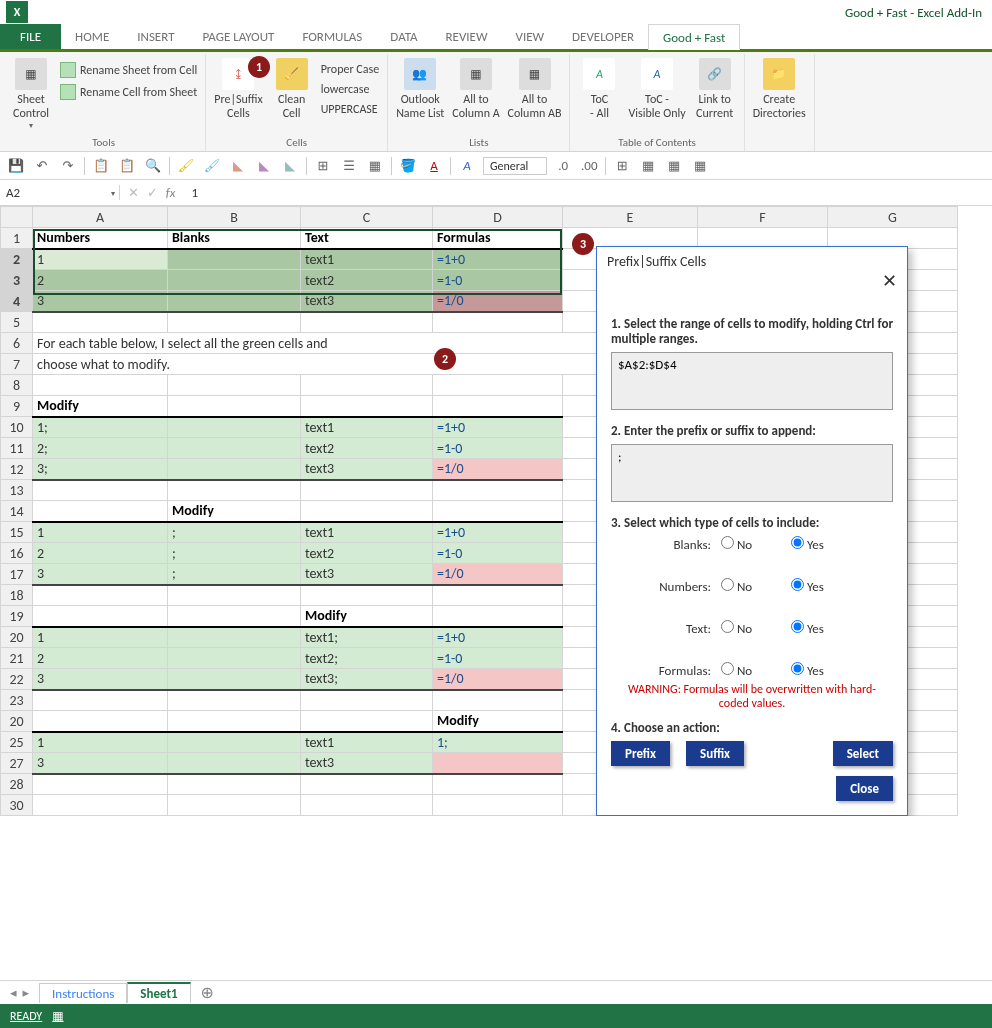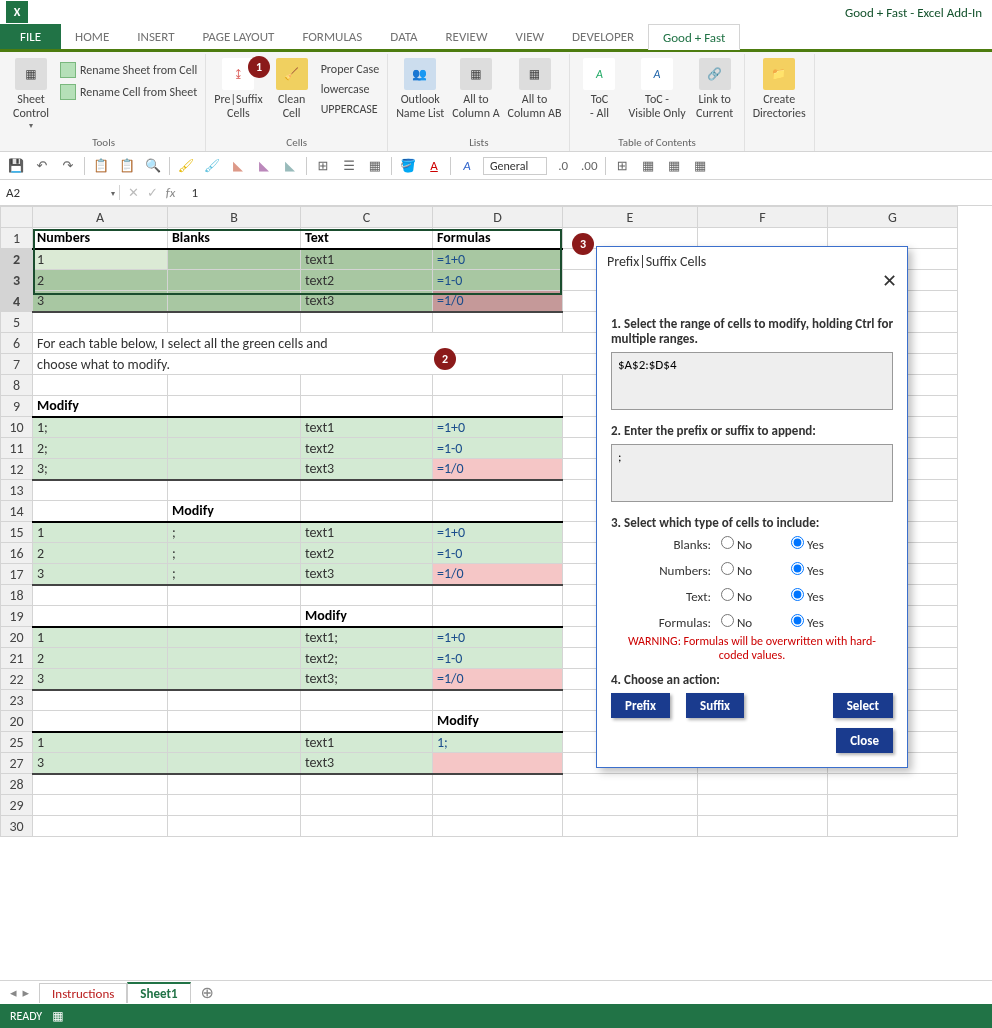--- a/index.html
+++ b/index.html
@@ -65,36 +65,36 @@
   .cell-formula { color: #1a4d8c; }
   .table-under { border-bottom: 2px solid #444 !important; }
   
   
   .dialog { position: absolute; top: 300px; left: 596px; width: 312px; background: #fff; border: 1px solid #3b6fcc; box-shadow: 4px 4px 8px rgba(0,0,0,0.25); z-index: 40; font-size: 12.5px; }
   .dialog .dtitle { display: flex; align-items: flex-start; padding: 6px 10px; font-size: 14px; flex-direction: column; }
   .dialog .dtitle .close { margin-left: auto; font-size: 18px; cursor: pointer; color:#333;}
   .dialog .dbody { padding: 8px 14px 14px; }
   .dialog .step { font-weight: bold; margin: 10px 0 6px; font-size: 13px; }
   .dialog textarea { width: 100%; height: 58px; background: #eee; border: 1px solid #999; font-family: inherit; font-size: 13px; padding: 4px 6px; resize: none; }
-  .dialog .radios { display: grid; grid-template-columns: 110px 70px 70px; row-gap: 10px; align-items: center; font-size: 13px; margin: 6px 0 2px; }
+  .dialog .radios { display: grid; grid-template-columns: 110px 70px 70px; row-gap: 26px; align-items: center; font-size: 13px; margin: 6px 0 2px; }
   .dialog .radios .lbl { text-align: right; padding-right: 10px; }
   .dialog .warn { color: #c00; font-size: 12px; text-align: center; margin: 4px 10px 6px; }
   .dialog .buttons { display: flex; gap: 16px; margin-top: 6px; }
   .dialog button.act { background: #1a3b8e; color: #fff; border: none; padding: 5px 14px; font-size: 13px; font-weight: bold; cursor: pointer; box-shadow: 2px 2px 3px rgba(0,0,0,0.3); }
   .dialog .buttons .spacer { flex: 1; }
   .dialog .close-row { text-align: right; margin-top: 10px; }
   
   
   .sheet-tabs { display: flex; align-items: center; height: 24px; border-top: 1px solid #d4d4d4; font-size: 13px; background:#fff; position: absolute; bottom: 24px; left:0; right:0;}
   .sheet-tabs .nav { padding: 0 10px; color: #888; display:flex; gap:6px;}
-  .sheet-tabs .tab { padding: 2px 12px; border: 1px solid #ccc; border-bottom: none; color: #b91c1c; cursor: pointer; }
+  .sheet-tabs .tab { padding: 2px 12px; border: 1px solid #ccc; border-bottom: none; color: #3b82f6; cursor: pointer; }
   .sheet-tabs .tab.active { background: #fff; color: #217346; font-weight: bold; border-top: 2px solid #217346;}
   .sheet-tabs .add { padding: 0 10px; font-size: 16px; color: #888; cursor: pointer; }
   
-  .statusbar { position: absolute; bottom: 0; left: 0; right: 0; height: 24px; background: #217346; color: #fff; display: flex; align-items: center; padding: 0 10px; font-size: 12px; }
+  .statusbar { position: absolute; bottom: 0; left: 0; right: 0; height: 24px; background: #217346; color: #fff; display: flex; align-items: center; padding: 0 10px; font-size: 12px; text-decoration: underline; }
 </style>
 </head>
 <body>
 
 <div class="titlebar">
   <span class="excel-icon"></span>
   <span class="title">Good + Fast - Excel Add-In</span>
 </div>
 
 <div class="ribbon-tabs">
@@ -534,30 +534,20 @@
           <th class="rowhdr">28</th>
           <td></td>
           <td></td>
           <td></td>
           <td></td>
           <td></td>
           <td></td>
           <td></td>
         </tr>
   <tr>
-          <th class="rowhdr">29</th>
-          <td></td>
-          <td></td>
-          <td></td>
-          <td></td>
-          <td></td>
-          <td></td>
-          <td></td>
-        </tr>
-  <tr>
           <th class="rowhdr">30</th>
           <td></td>
           <td></td>
           <td></td>
           <td></td>
           <td></td>
           <td></td>
           <td></td>
         </tr>
 </tbody>

